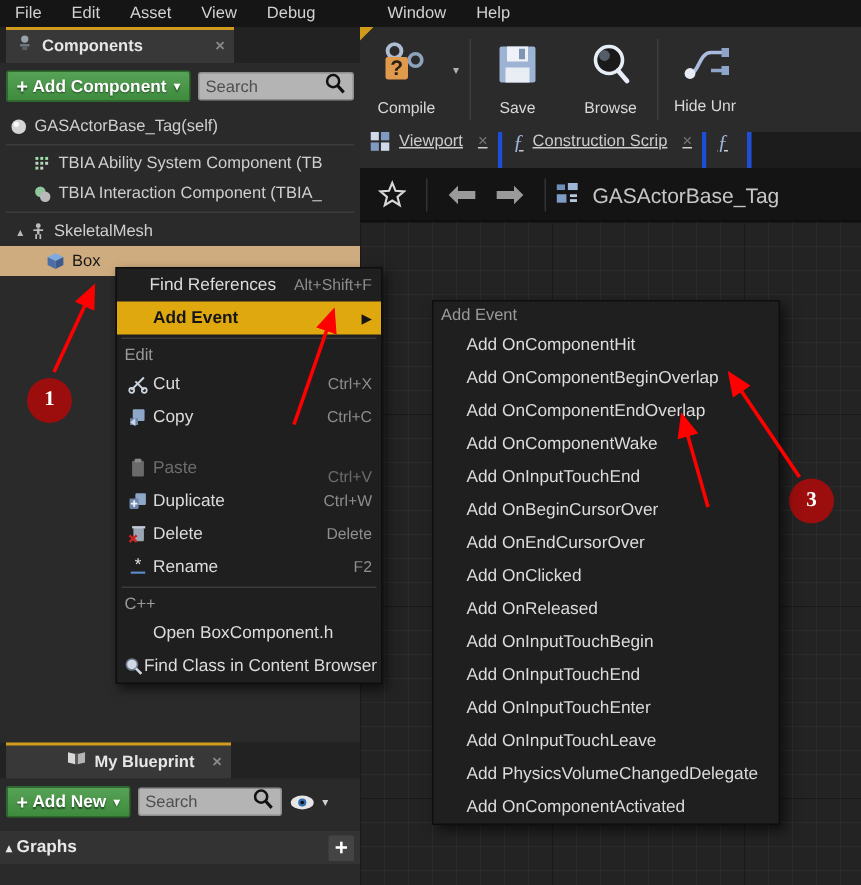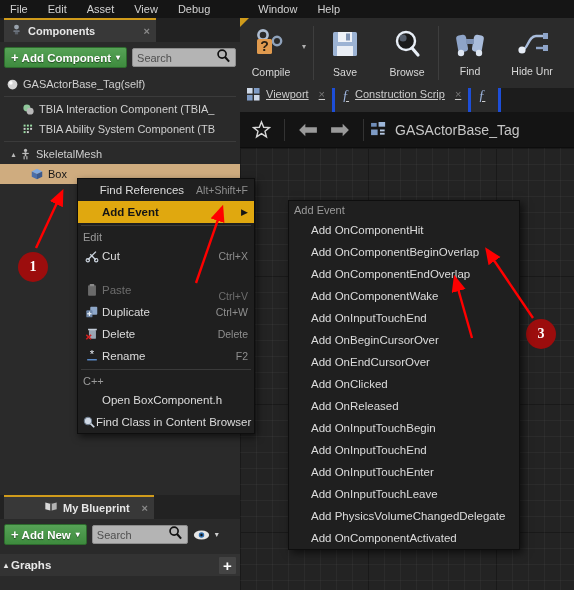--- a/index.html
+++ b/index.html
@@ -221,41 +221,41 @@
               <circle cx="6" cy="6" r="2.2" fill="#ffffff" opacity=".85"></circle>
             </svg>
           </span>
           <span>GASActorBase_Tag(self)</span>
         </div>
         <div class="sep-line"></div>
 
         <div class="tree-row" style="padding-left:22px">
           <span class="ic">
             <svg width="13" height="13" viewBox="0 0 16 16">
-              <circle cx="6" cy="6" r="4.3" fill="#8fc79a"></circle>
-              <circle cx="10" cy="10" r="4.3" fill="#b9b9b9"></circle>
-            </svg>
-          </span>
-          <span>TBIA Interaction Component (TBIA_</span>
-        </div>
-
-        <div class="tree-row" style="padding-left:22px">
-          <span class="ic">
-            <svg width="13" height="13" viewBox="0 0 16 16">
               <rect x="2" y="2" width="2.4" height="2.4" fill="#9fe0a8"></rect>
               <rect x="6" y="2" width="2.4" height="2.4" fill="#9fe0a8"></rect>
               <rect x="10" y="2" width="2.4" height="2.4" fill="#9fe0a8"></rect>
               <rect x="2" y="6" width="2.4" height="2.4" fill="#cfcfcf"></rect>
               <rect x="6" y="6" width="2.4" height="2.4" fill="#9fe0a8"></rect>
               <rect x="10" y="6" width="2.4" height="2.4" fill="#cfcfcf"></rect>
               <rect x="2" y="10" width="2.4" height="2.4" fill="#9fe0a8"></rect>
               <rect x="6" y="10" width="2.4" height="2.4" fill="#cfcfcf"></rect>
             </svg>
           </span>
           <span>TBIA Ability System Component (TB</span>
+        </div>
+
+        <div class="tree-row" style="padding-left:22px">
+          <span class="ic">
+            <svg width="13" height="13" viewBox="0 0 16 16">
+              <circle cx="6" cy="6" r="4.3" fill="#8fc79a"></circle>
+              <circle cx="10" cy="10" r="4.3" fill="#b9b9b9"></circle>
+            </svg>
+          </span>
+          <span>TBIA Interaction Component (TBIA_</span>
         </div>
         <div class="sep-line"></div>
 
         <div class="tree-row" style="padding-left:8px">
           <span class="tw">▴</span>
           <span class="ic">
             <svg width="13" height="13" viewBox="0 0 16 16">
               <circle cx="8" cy="3" r="2" fill="#bdbdbd"></circle>
               <rect x="7" y="5.2" width="2" height="5" fill="#bdbdbd"></rect>
               <rect x="4" y="6" width="8" height="1.4" fill="#bdbdbd"></rect>
@@ -363,32 +363,20 @@
           <svg width="30" height="30" viewBox="0 0 30 30">
             <circle cx="14" cy="12" r="9" fill="#1a1a1a" stroke="#e8eef6" stroke-width="2.4"></circle>
             <circle cx="11" cy="9" r="3.6" fill="#6e7b8d" opacity=".7"></circle>
             <line x1="20" y1="19" x2="26" y2="26" stroke="#e8eef6" stroke-width="3.2" stroke-linecap="round"></line>
           </svg>
         </span>
         <span class="tb-label">Browse</span>
       </div>
       <div class="tb-div"></div>
 
-      <div class="tb-item">
-        <span>
-          <svg width="32" height="28" viewBox="0 0 32 28">
-            <rect x="3" y="5" width="10" height="17" rx="3" fill="#8ea4c8" transform="rotate(-10 8 13)"></rect>
-            <rect x="19" y="5" width="10" height="17" rx="3" fill="#a9bcdb" transform="rotate(10 24 13)"></rect>
-            <rect x="12" y="9" width="8" height="5" fill="#7e92b5"></rect>
-            <circle cx="7" cy="23" r="3.2" fill="#dde5f1"></circle>
-            <circle cx="25" cy="23" r="3.2" fill="#dde5f1"></circle>
-          </svg>
-        </span>
-        <span class="tb-label">Find</span>
-      </div>
 
       <div class="tb-item">
         <span>
           <svg width="32" height="28" viewBox="0 0 32 28">
             <path d="M6 20 C12 20 12 6 20 6 L30 6" fill="none" stroke="#a9bcdb" stroke-width="2.4"></path>
             <path d="M20 18 L30 18" fill="none" stroke="#8ea4c8" stroke-width="2.4"></path>
             <circle cx="6" cy="20" r="3.6" fill="#e6ecf5"></circle>
             <rect x="27" y="3" width="5" height="6" fill="#8ea4c8"></rect>
             <rect x="27" y="15" width="5" height="6" fill="#8ea4c8"></rect>
           </svg>
@@ -476,20 +464,31 @@
           <line x1="3" y1="12.5" x2="12.5" y2="3" stroke="#cdd6e0" stroke-width="1.5"></line>
           <line x1="12.5" y1="12.5" x2="6" y2="6" stroke="#cdd6e0" stroke-width="1.5"></line>
           <circle cx="3.2" cy="12.8" r="1.9" fill="none" stroke="#cdd6e0" stroke-width="1.3"></circle>
           <circle cx="12.8" cy="12.8" r="1.9" fill="none" stroke="#cdd6e0" stroke-width="1.3"></circle>
         </svg>
       </span>
       <span class="cm-lbl">Cut</span>
       <span class="cm-key">Ctrl+X</span>
     </div>
 
+    <div class="cm-row">
+      <span class="cm-ic">
+        <svg width="14" height="14" viewBox="0 0 16 16">
+          <rect x="4" y="2" width="9" height="9" rx="1" fill="#8ea7c9"></rect>
+          <path d="M2 9 L8 9 L8 14 L2 14 Z" fill="#6d85a6"></path>
+          <path d="M2 12 L6 9 L6 15 Z" fill="#c8d5e6"></path>
+        </svg>
+      </span>
+      <span class="cm-lbl">Copy</span>
+      <span class="cm-key">Ctrl+C</span>
+    </div>
 
     <div class="cm-row disabled">
       <span class="cm-ic">
         <svg width="14" height="14" viewBox="0 0 16 16">
           <rect x="3.5" y="2.5" width="9" height="12" rx="1" fill="#6a6a6a"></rect>
           <rect x="5.5" y="1" width="5" height="2.6" rx="0.6" fill="#8a8a8a"></rect>
         </svg>
       </span>
       <span class="cm-lbl">Paste</span>
       <span class="cm-key">Ctrl+V</span>

